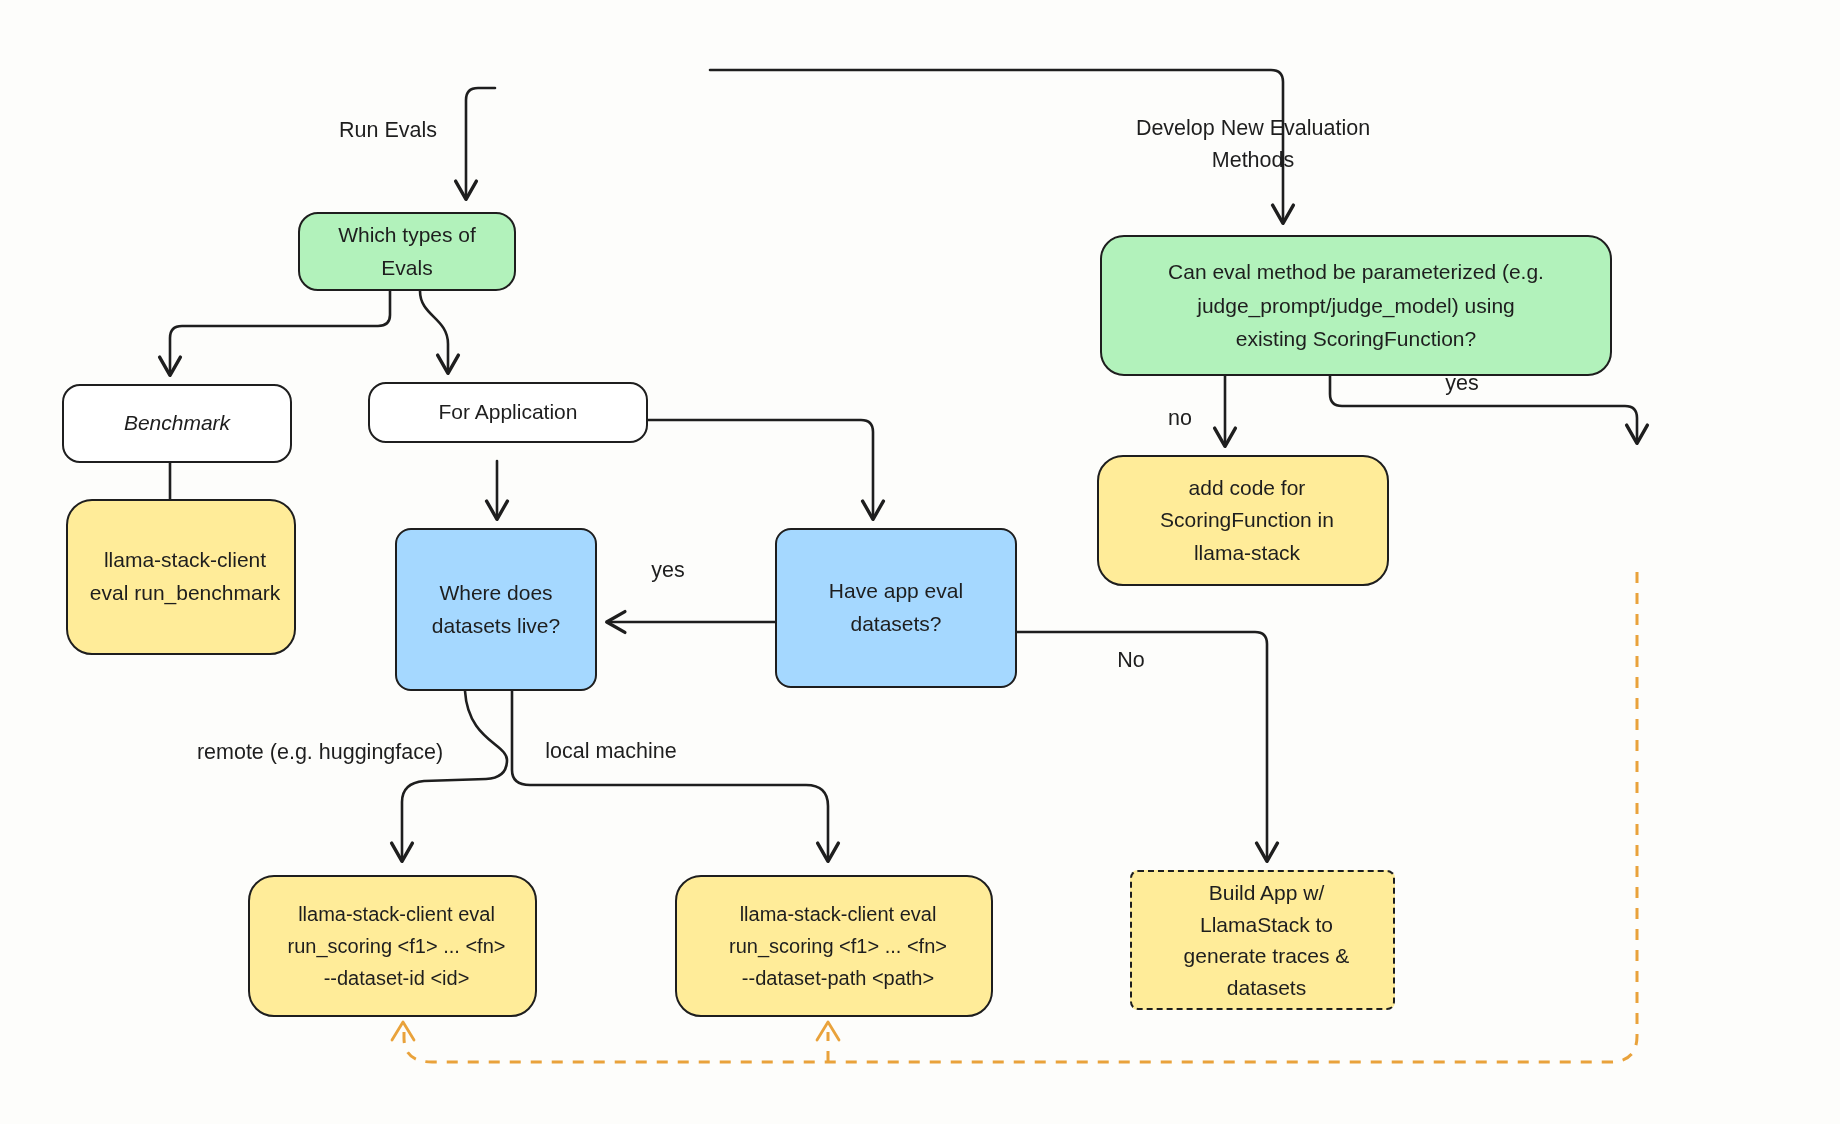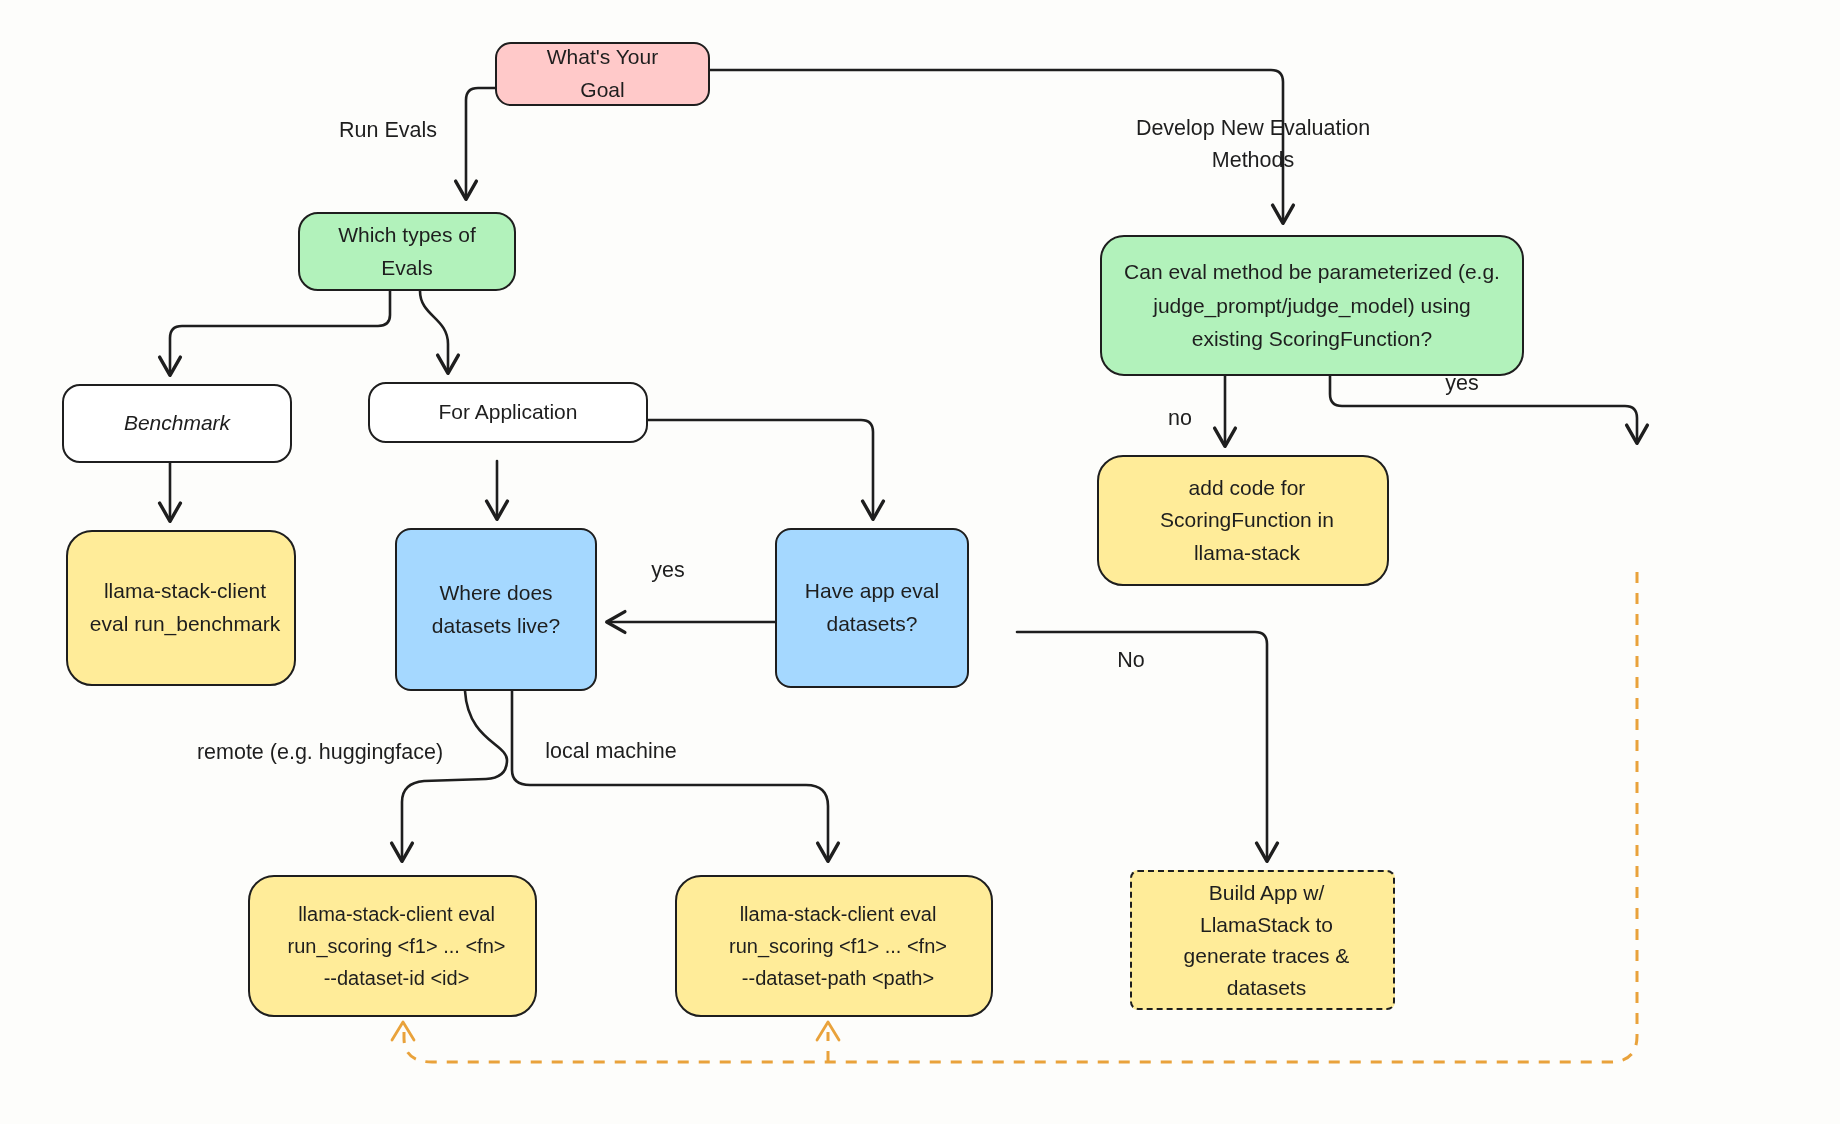--- a/index.html
+++ b/index.html
@@ -59,40 +59,38 @@
     <path class="edge" d="M 1225,376 L 1225,445" marker-end="url(#ah)"></path>
     <path class="edge" d="M 1330,376 L 1330,394 Q 1330,406 1342,406 L 1625,406 Q 1637,406 1637,418 L 1637,442" marker-end="url(#ah)"></path>
     <path class="edge" d="M 1017,632 L 1255,632 Q 1267,632 1267,644 L 1267,860" marker-end="url(#ah)"></path>
 
     <path class="edge-orange" d="M 1637,572 L 1637,1036 Q 1637,1062 1610,1062 L 432,1062 Q 404,1062 404,1038 L 404,1032"></path>
     <path class="edge-orange" d="M 828,1062 L 828,1032"></path>
     <path class="arrowhead-orange" d="M 392,1040 L 403,1022 L 414,1040"></path>
     <path class="arrowhead-orange" d="M 817,1040 L 828,1022 L 839,1040"></path>
   </svg>
 
-  <div class="node pink" style="left:495px;top:42px;width:215px;height:64px;">What's Your
-Goal</div>
 
   <div class="node green" style="left:298px;top:212px;width:218px;height:79px;">Which types of
 Evals</div>
 
   <div class="node white" style="left:62px;top:384px;width:230px;height:79px;border-radius:18px;font-style:italic;">Benchmark</div>
 
   <div class="node white" style="left:368px;top:382px;width:280px;height:61px;border-radius:18px;">For Application</div>
 
-  <div class="node yellow" style="left:66px;top:530px;width:230px;height:156px;">llama-stack-client
+  <div class="node yellow" style="left:66px;top:499px;width:230px;height:156px;">llama-stack-client
 eval run_benchmark</div>
 
   <div class="node blue" style="left:395px;top:528px;width:202px;height:163px;">Where does
 datasets live?</div>
 
-  <div class="node blue" style="left:775px;top:528px;width:194px;height:160px;">Have app eval
+  <div class="node blue" style="left:775px;top:528px;width:242px;height:160px;">Have app eval
 datasets?</div>
 
-  <div class="node green" style="left:1100px;top:235px;width:424px;height:141px;border-radius:24px;line-height:1.6;">Can eval method be parameterized (e.g.
+  <div class="node green" style="left:1100px;top:235px;width:512px;height:141px;border-radius:24px;line-height:1.6;">Can eval method be parameterized (e.g.
 judge_prompt/judge_model) using
 existing ScoringFunction?</div>
 
   <div class="node yellow" style="left:1097px;top:455px;width:292px;height:131px;">add code for
 ScoringFunction in
 llama-stack</div>
 
 
   <div class="node yellow mono" style="left:248px;top:875px;width:289px;height:142px;">llama-stack-client eval
 run_scoring &lt;f1&gt; ... &lt;fn&gt;

